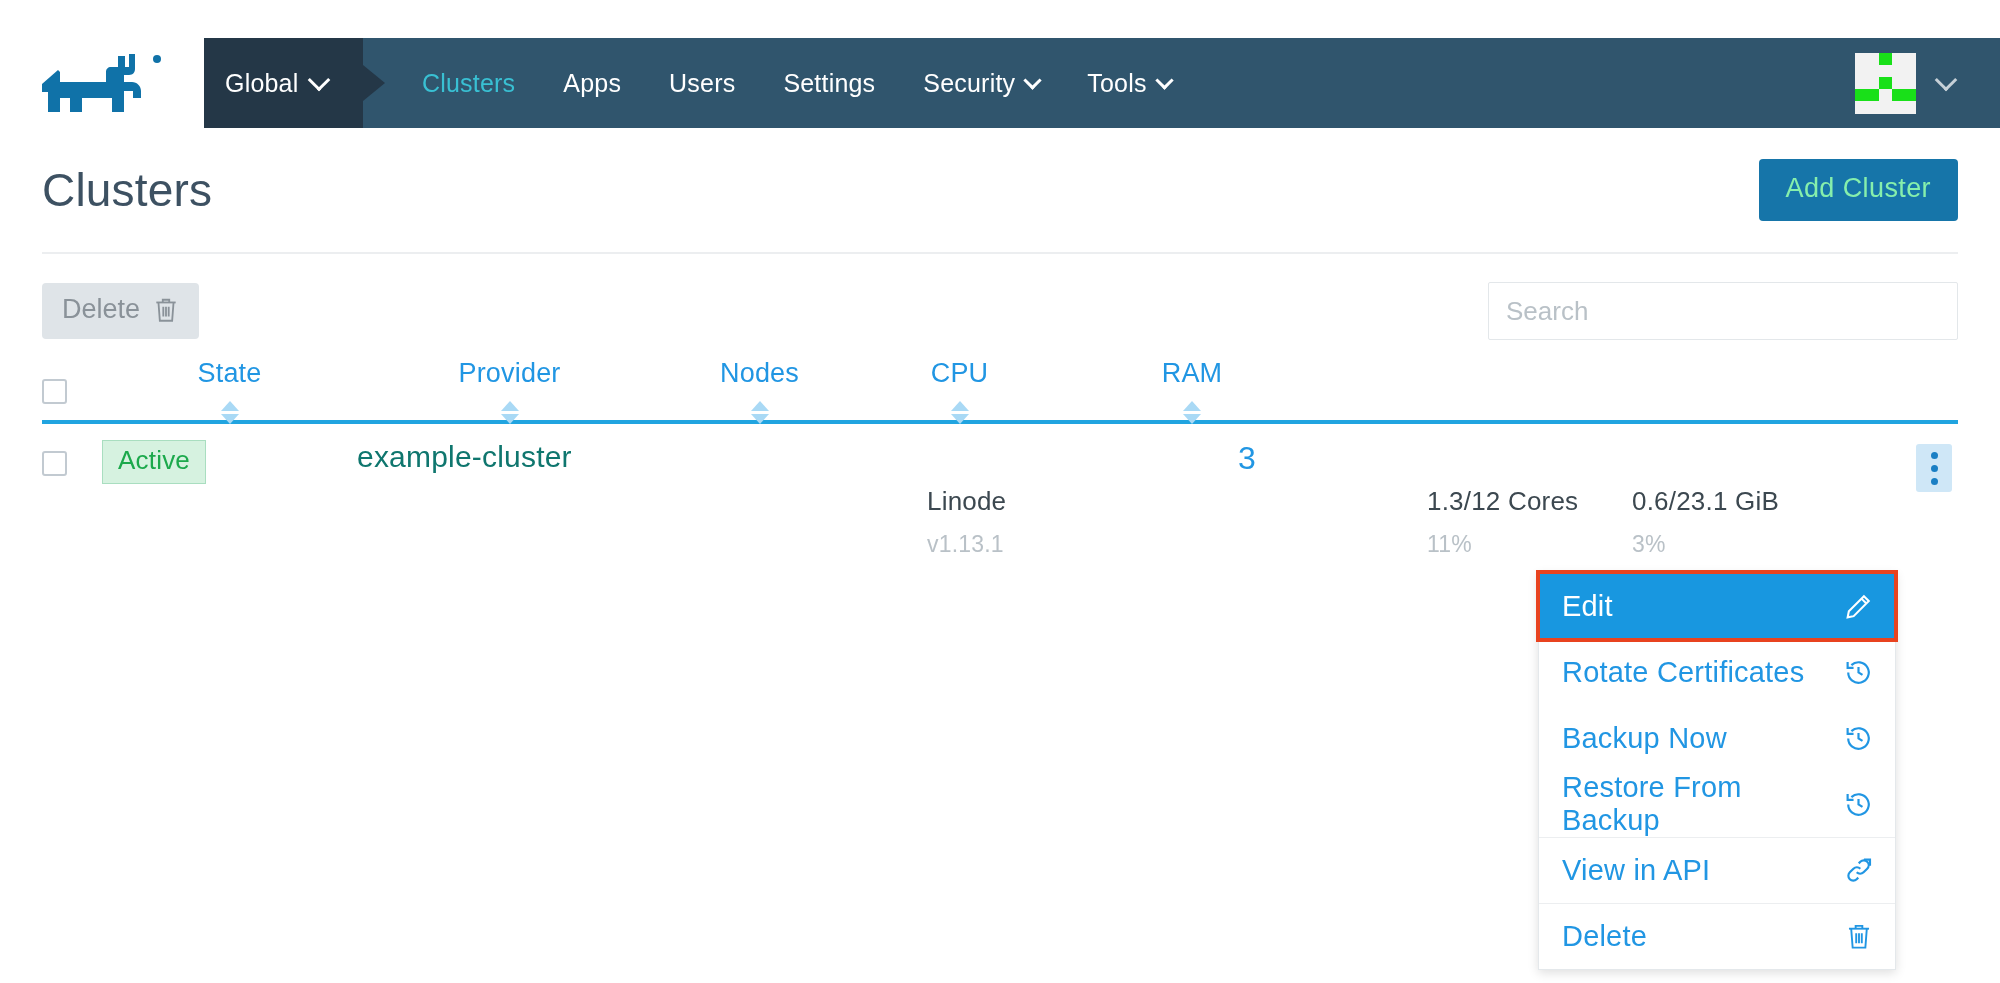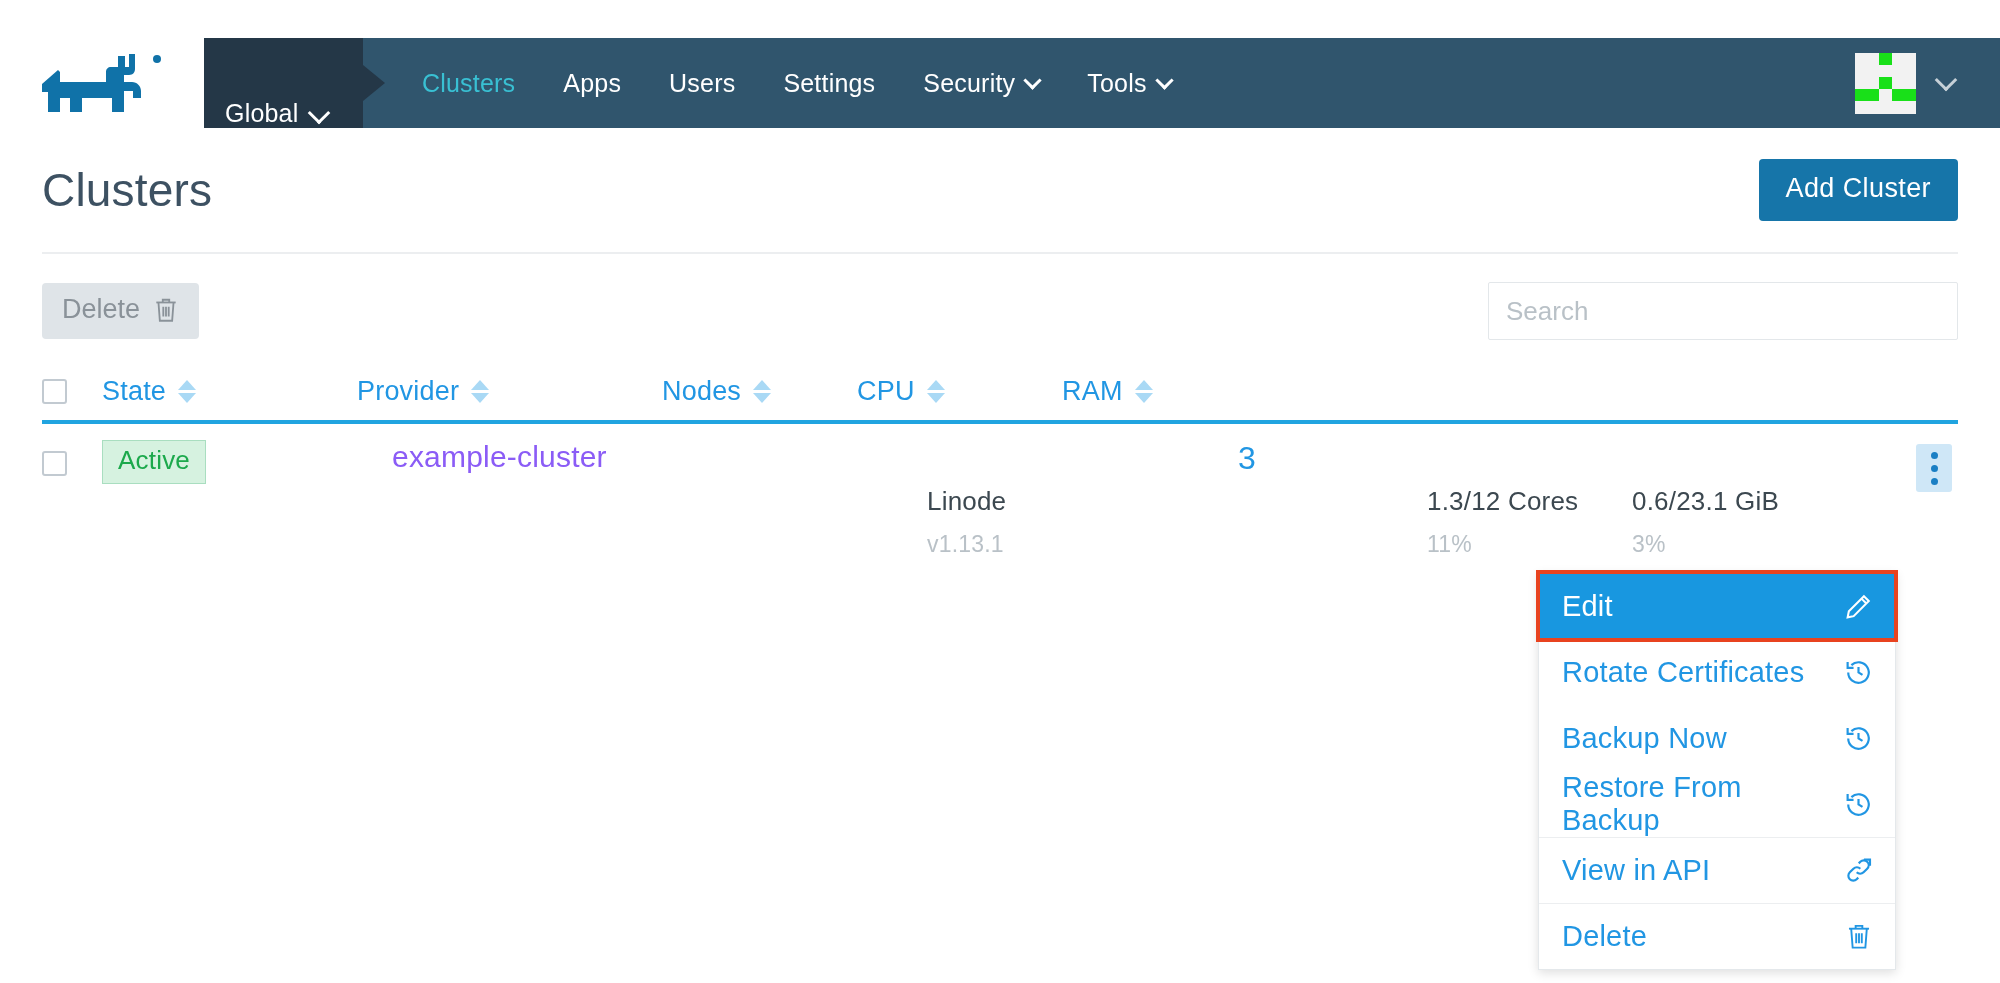--- a/index.html
+++ b/index.html
@@ -26,21 +26,21 @@
 
   .nav-main {
     flex: 1; height: 90px;
     background: #30556d;
     display: flex; align-items: center;
     position: relative;
   }
   .global-zone {
     width: 159px; height: 90px;
     background: #243747;
-    display: flex; align-items: flex-end;
+    display: flex; align-items: center;
     padding-left: 21px;
     flex: none;
     position: relative;
   }
   .global-zone .arrow-tip {
     position: absolute; right: -22px; top: 27px;
     width: 0; height: 0;
     border-top: 18px solid transparent;
     border-bottom: 18px solid transparent;
     border-left: 22px solid #243747;
@@ -87,21 +87,21 @@
 
   .page-head {
     display: flex; align-items: center;
     padding: 0 42px; height: 124px;
     justify-content: space-between;
   }
   .page-title {
     font-size: 46px; color: #3d5162; font-weight: 400; letter-spacing: 0.2px;
   }
   .btn-primary {
-    background: #1675a9; color: #ffffff;
+    background: #1675a9; color: #86efac;
     font-size: 27px; border: none; border-radius: 4px;
     padding: 14px 27px 17px; cursor: pointer;
     font-family: "Liberation Sans", sans-serif;
     letter-spacing: 0.4px;
   }
 
   .divider { height: 2px; background: #eceef0; margin: 0 42px; }
 
   .toolbar {
     display: flex; align-items: center; justify-content: space-between;
@@ -125,21 +125,21 @@
 
   
   .tbl { margin: 22px 42px 0; width: calc(2000px - 84px); }
   .tbl-head {
     display: flex; align-items: center;
     height: 62px; border-bottom: 4px solid #21a4e0;
   }
   .th {
     color: #2196e3; font-size: 27px; font-weight: 400;
     display: flex; align-items: center; gap: 12px;
-    cursor: pointer; letter-spacing: 0.2px;
+    cursor: pointer; letter-spacing: 0.2px; flex-direction: column;
   }
   .c-check { width: 60px; flex: none; display:flex; align-items:center; }
   .c-state { width: 255px; flex: none; }
   .c-name  { width: 570px; flex: none; }
   .c-prov  { width: 305px; flex: none; }
   .c-nodes { width: 195px; flex: none; }
   .c-cpu   { width: 205px; flex: none; }
   .c-ram   { width: 260px; flex: none; }
   .c-act   { flex: 1; display: flex; justify-content: flex-end; }
 
@@ -158,21 +158,21 @@
   }
 
   .tbl-row { display: flex; align-items: flex-start; padding-top: 16px; position: relative; }
   .tbl-row .c-check { padding-top: 11px; }
   .badge {
     display: inline-block; background: #d6f2e0; color: #1ca94c;
     border: 1px solid #a9dec0; border-radius: 0;
     font-size: 26px; padding: 4px 15px 7px; letter-spacing: 0.2px;
   }
   .cell-link {
-    color: #8b5cf6; font-size: 30px; letter-spacing: 0.2px; cursor: pointer; margin-left: 35px;
+    color: #0f766e; font-size: 30px; letter-spacing: 0.2px; cursor: pointer;
   }
   .cell-main { color: #3c4850; font-size: 26px; letter-spacing: 0.2px; margin-top: 46px; }
   .cell-sub  { color: #b9c1c7; font-size: 23px; margin-top: 14px; letter-spacing: 0.2px; }
   .cell-num  { color: #2196e3; font-size: 32px; padding-left: 6px; }
 
   .kebab {
     width: 36px; height: 48px; background: #cfe7f7;
     border-radius: 3px; display: flex; flex-direction: column;
     align-items: center; justify-content: center; gap: 6px;
     cursor: pointer; margin-right: 6px; margin-top: 4px;

